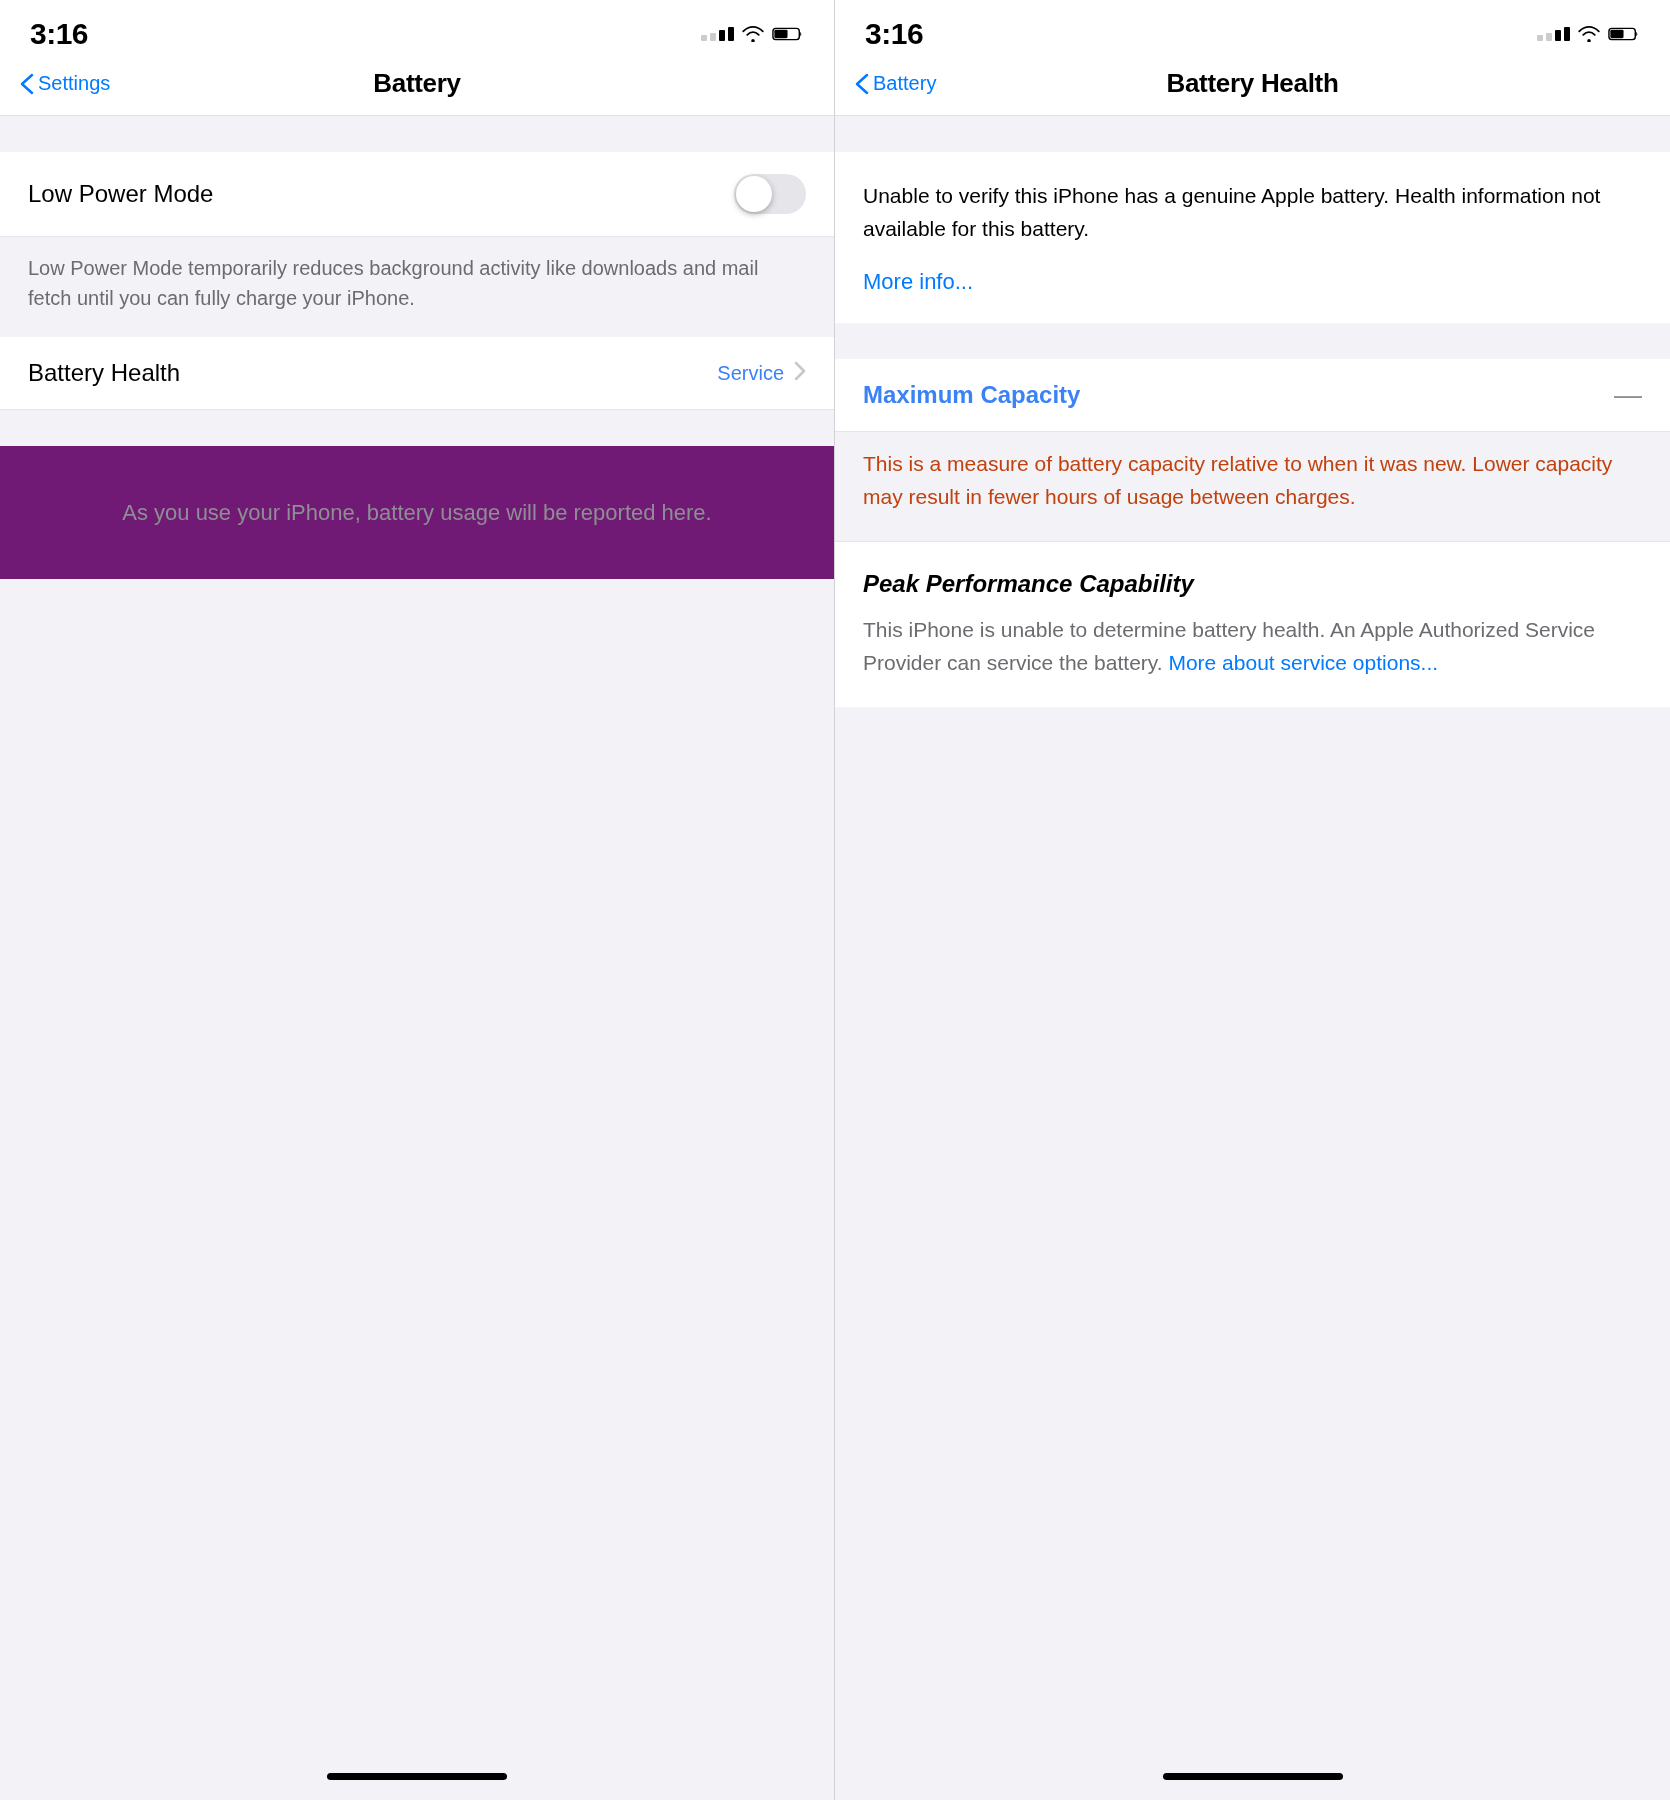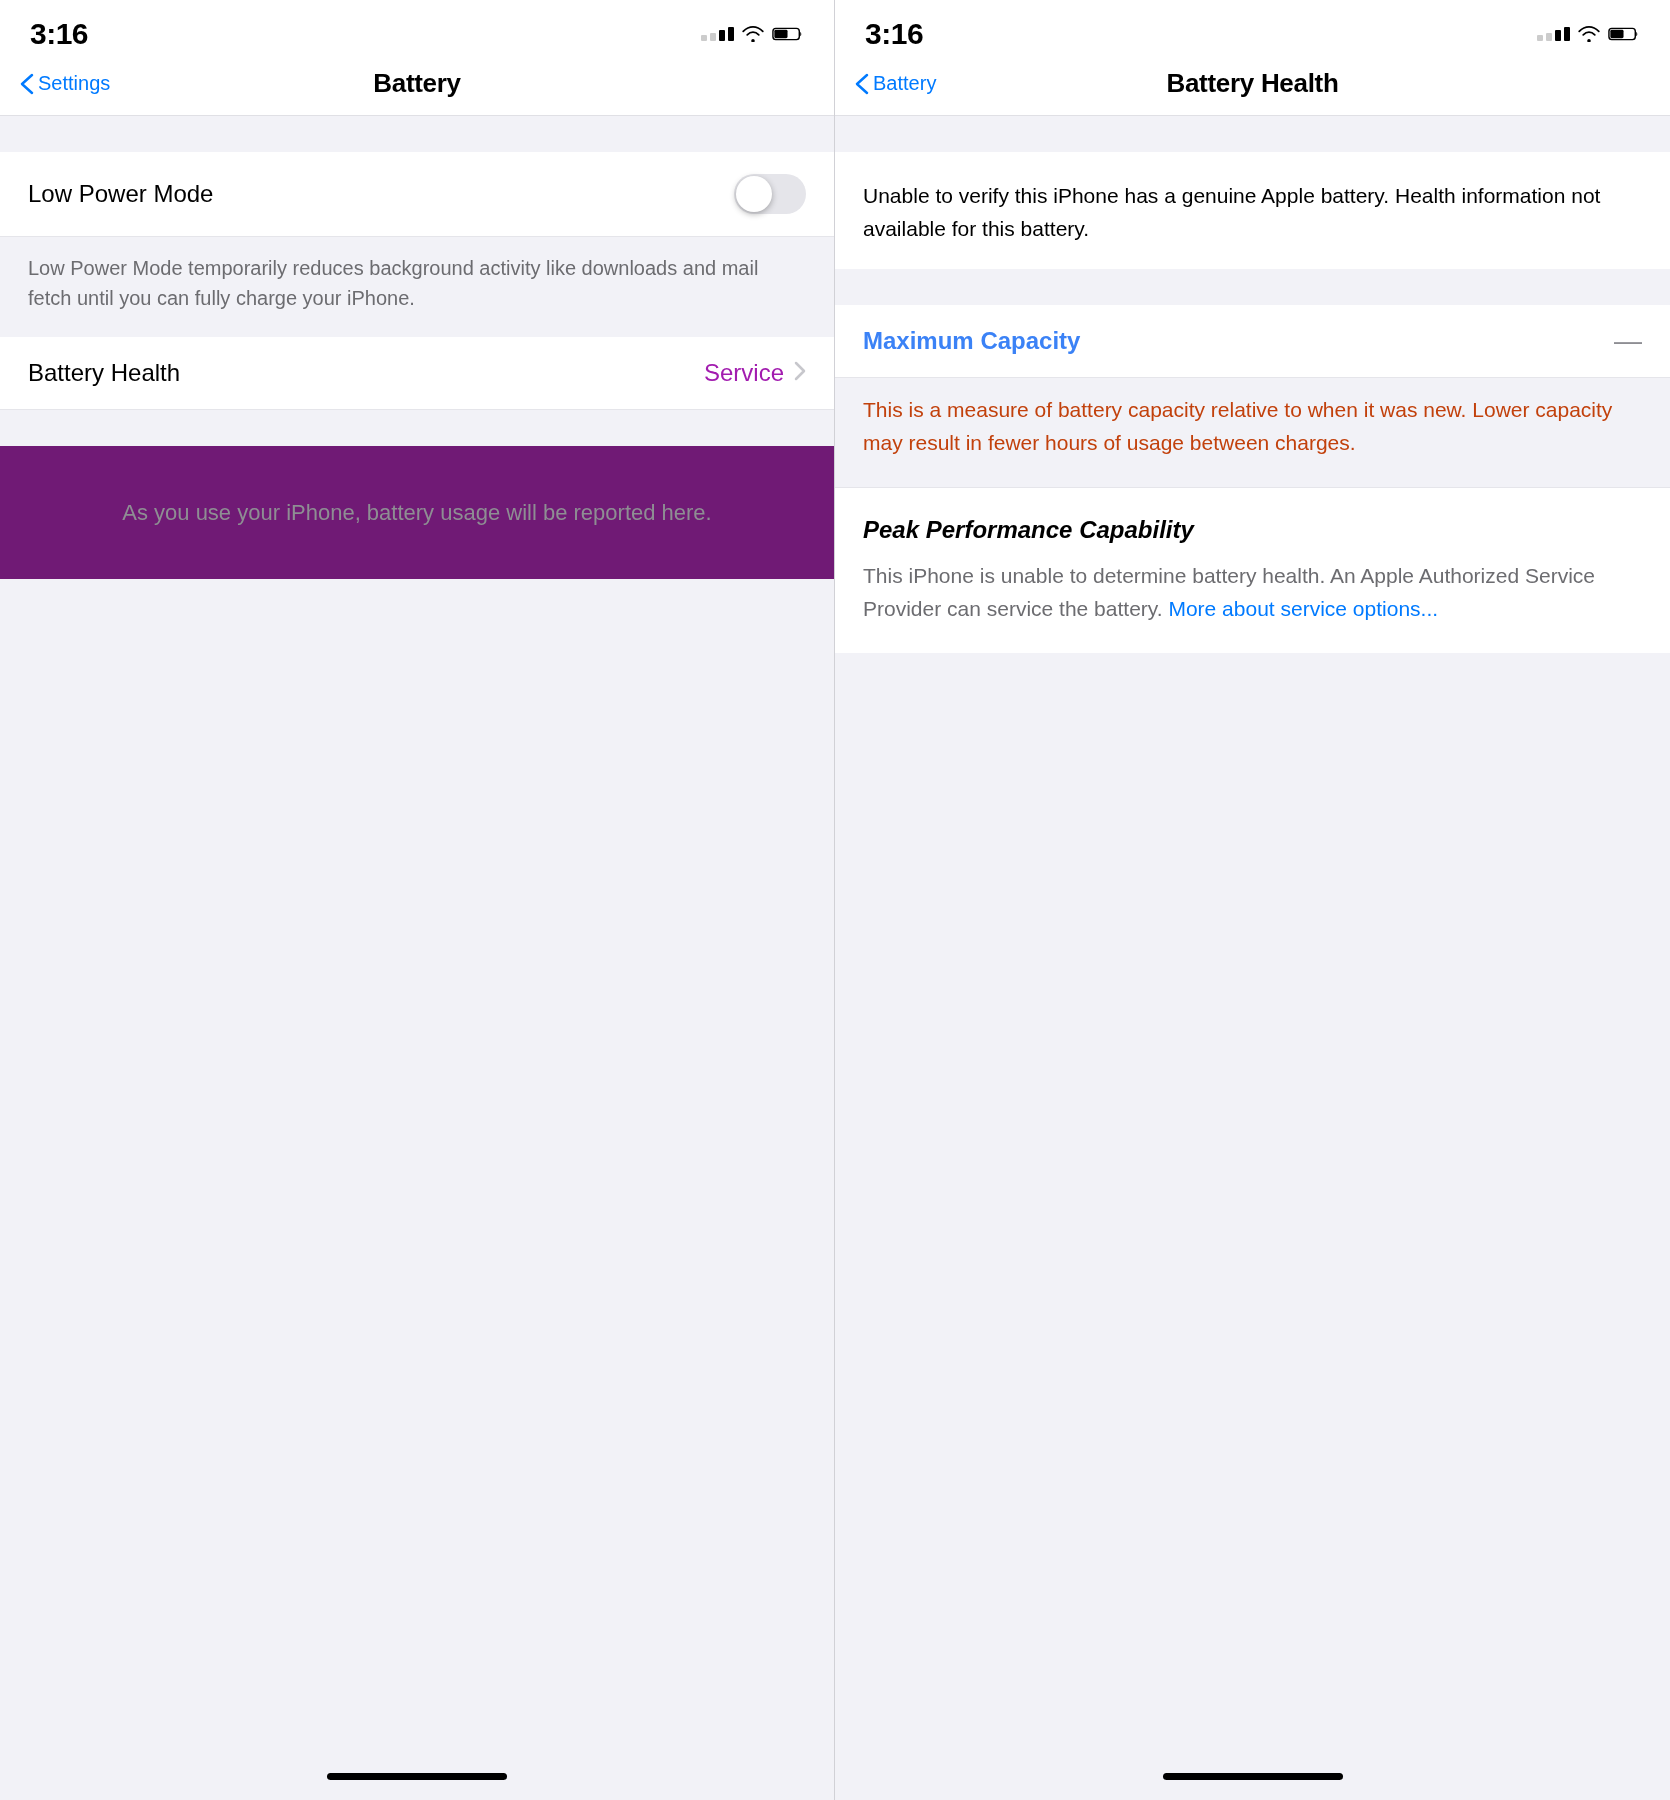--- a/index.html
+++ b/index.html
@@ -139,22 +139,22 @@
       color: #000;
     }
 
     .settings-row-right {
       display: flex;
       align-items: center;
       gap: 10px;
     }
 
     .settings-row-value {
-      font-size: 24px;
-      color: #a21caf;
+      font-size: 20px;
+      color: #3b82f6;
     }
 
     .chevron-icon svg {
       width: 12px;
       height: 20px;
     }
 
     
     .toggle-switch {
       width: 72px;
@@ -418,20 +418,23 @@
       <span class="nav-back-label">Battery</span>
     </div>
     <span class="nav-title">Battery Health</span>
   </div>
 
   <div class="section-spacer"></div>
 
   <div class="battery-health-section">
     <div class="battery-health-desc">Unable to verify this iPhone has a genuine Apple battery. Health information not available for this battery.</div>
   </div>
+  <div style="background:#fff; padding: 0 28px 28px 28px;">
+    <a class="battery-health-link" style="padding:0; color:#007aff; font-size:22px; text-decoration:none; display:inline-block;">More info...</a>
+  </div>
 
   <div class="section-divider-gray"></div>
 
   <div class="capacity-row">
     <span class="capacity-title">Maximum Capacity</span>
     <span class="capacity-dash">—</span>
   </div>
   <div class="capacity-desc">This is a measure of battery capacity relative to when it was new. Lower capacity may result in fewer hours of usage between charges.</div>
 
   <div class="peak-section">

